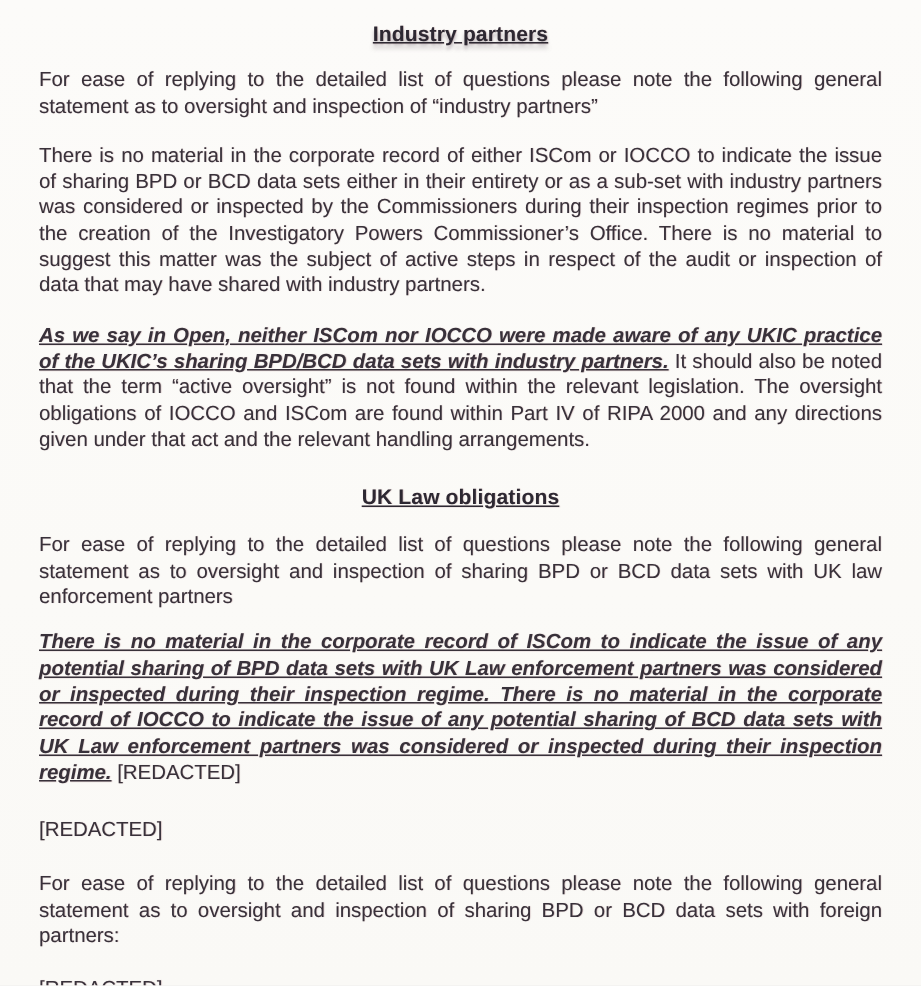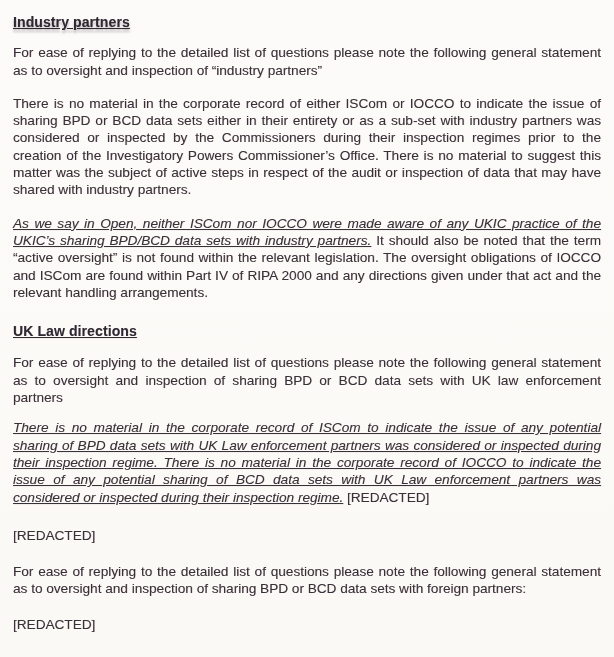--- a/index.html
+++ b/index.html
@@ -24,32 +24,34 @@
     line-height: 17.3px;
     text-shadow: 0.4px 0.2px 0.6px rgba(109,48,54,0.30);
   }
   .head {
     font-size: 14px;
     font-weight: bold;
     text-decoration: underline;
     color: #2d2832;
     margin: 0;
     letter-spacing: 0.1px;
+    text-align: center;
   }
   .head-smudge {
     text-shadow: 0 3px 2.5px rgba(80,62,78,0.38), 0.4px 0.2px 0.6px rgba(109,48,54,0.30);
   }
   p {
-    margin: 0;
+    margin: 13px;
     text-align: justify;
   }
   .plain { text-align: left; }
   .em {
     font-style: italic;
     text-decoration: underline;
+    font-weight: bold;
   }
   .mb13 { margin-bottom: 13px; }
   .mb14 { margin-bottom: 14px; }
   .mb16 { margin-bottom: 16px; }
   .mb18 { margin-bottom: 18px; }
   .mb19 { margin-bottom: 19px; }
   .mb21 { margin-bottom: 21px; }
   .mb22 { margin-bottom: 22px; }
 </style>
 </head>
@@ -59,21 +61,21 @@
   <div class="doc">
 
     <h2 class="head head-smudge mb13">Industry partners</h2>
 
     <p class="mb16">For ease of replying to the detailed list of questions please note the following general statement as to oversight and inspection of “industry partners”</p>
 
     <p class="mb16">There is no material in the corporate record of either ISCom or IOCCO to indicate the issue of sharing BPD or BCD data sets either in their entirety or as a sub-set with industry partners was considered or inspected by the Commissioners during their inspection regimes prior to the creation of the Investigatory Powers Commissioner’s Office. There is no material to suggest this matter was the subject of active steps in respect of the audit or inspection of data that may have shared with industry partners.</p>
 
     <p class="mb22"><span class="em">As we say in Open, neither ISCom nor IOCCO were made aware of any UKIC practice of the UKIC’s sharing BPD/BCD data sets with industry partners.</span><span> It should also be noted that the term “active oversight” is not found within the relevant legislation. The oversight obligations of IOCCO and ISCom are found within Part IV of RIPA 2000 and any directions given under that act and the relevant handling arrangements.</span></p>
 
-    <h2 class="head mb14">UK Law directions</h2>
+    <h2 class="head mb14">UK Law obligations</h2>
 
     <p class="mb13">For ease of replying to the detailed list of questions please note the following general statement as to oversight and inspection of sharing BPD or BCD data sets with UK law enforcement partners</p>
 
     <p class="mb21"><span class="em">There is no material in the corporate record of ISCom to indicate the issue of any potential sharing of BPD data sets with UK Law enforcement partners was considered or inspected during their inspection regime.  There is no material in the corporate record of IOCCO to indicate the issue of any potential sharing of BCD data sets with UK Law enforcement partners was considered or inspected during their inspection regime.</span><span> [REDACTED]</span></p>
 
     <p class="plain mb19">[REDACTED]</p>
 
 
     <p class="mb18">For ease of replying to the detailed list of questions please note the following general statement as to oversight and inspection of sharing BPD or BCD data sets with foreign partners:</p>
 

